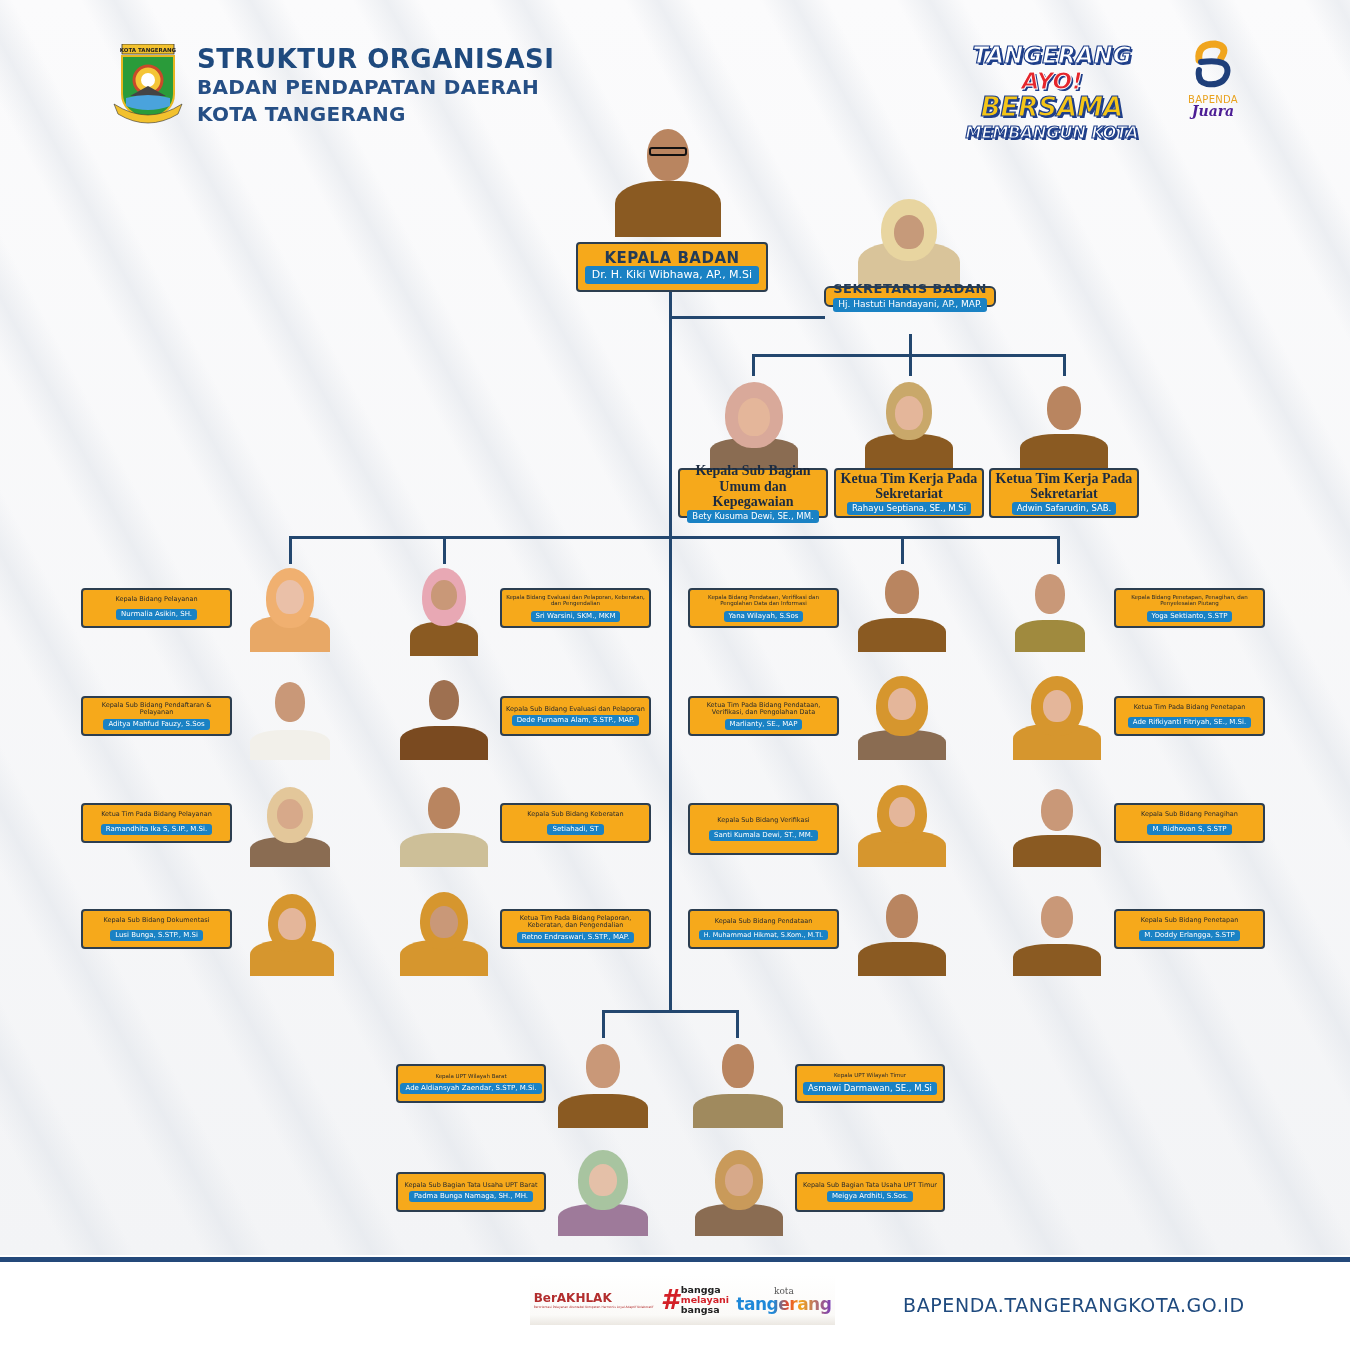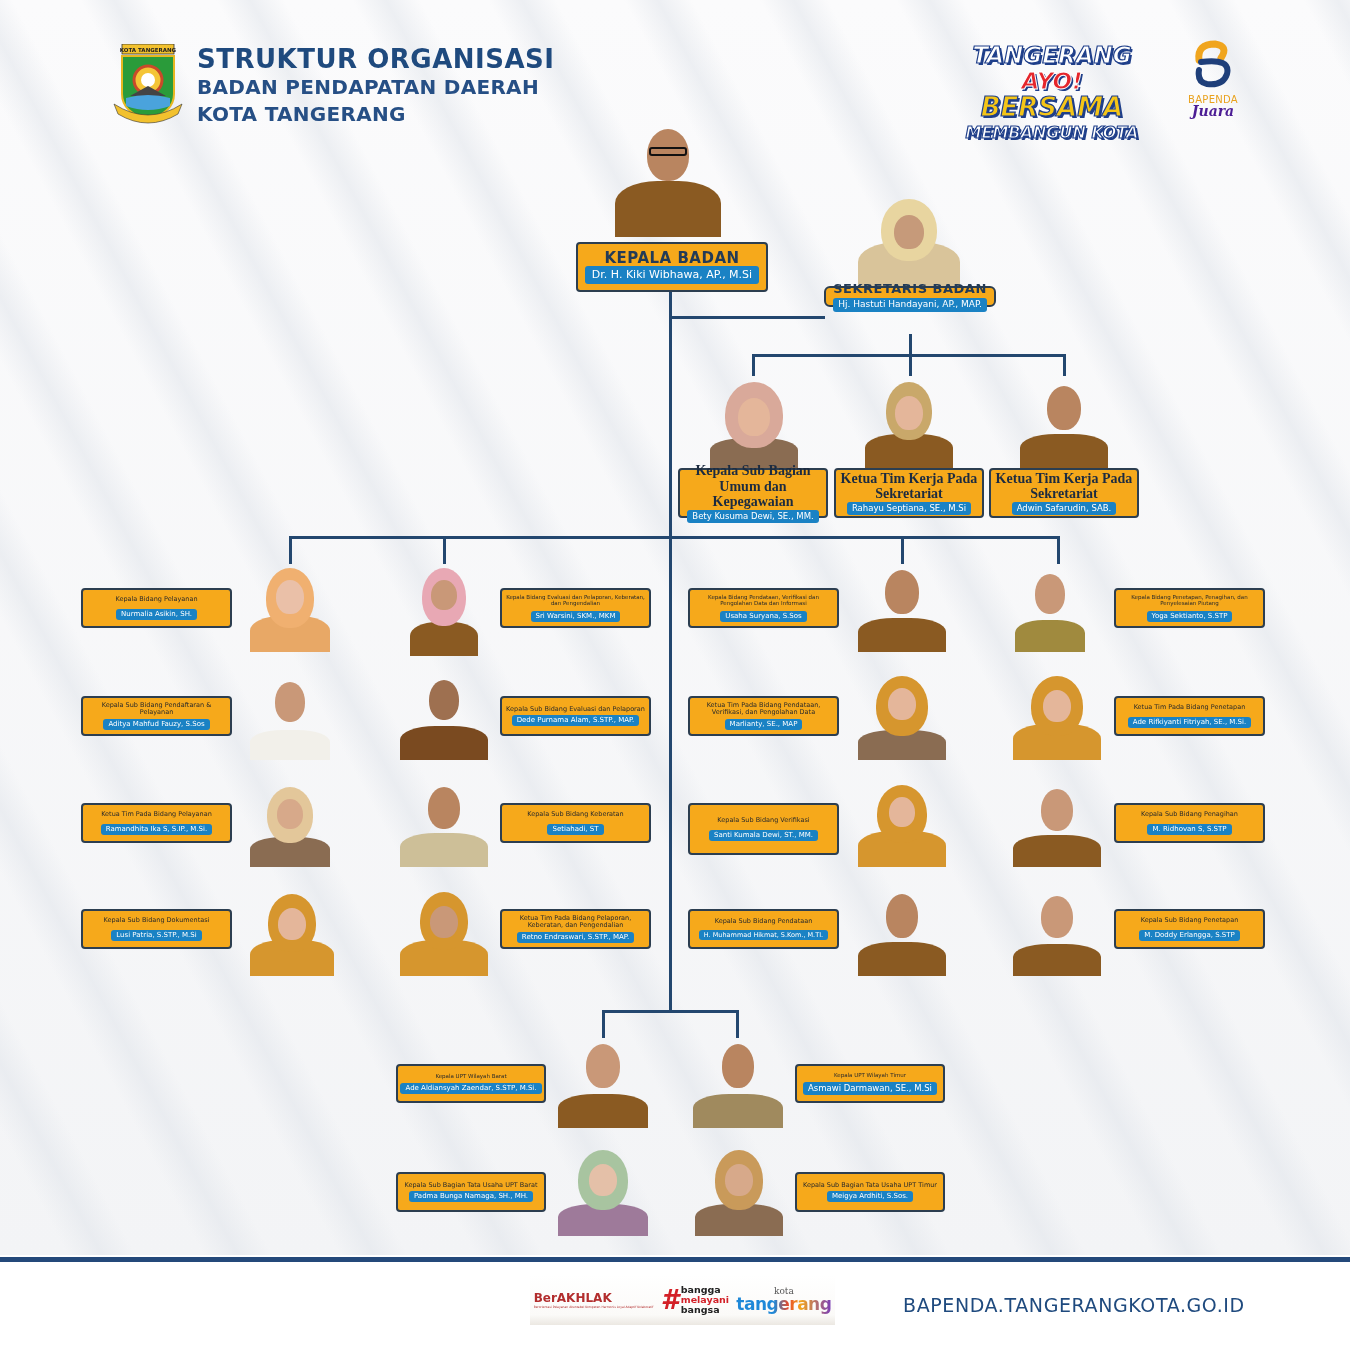--- a/index.html
+++ b/index.html
@@ -307,21 +307,21 @@
 <div class="box sm" style="left:81px; top:696px; width:151px; height:40px;">
   <div class="role">Kepala Sub Bidang Pendaftaran &amp; Pelayanan</div>
   <div class="name" style="margin-top:2px;">Aditya Mahfud Fauzy, S.Sos</div>
 </div>
 <div class="box sm" style="left:81px; top:803px; width:151px; height:40px;">
   <div class="role">Ketua Tim Pada Bidang Pelayanan</div>
   <div class="name">Ramandhita Ika S, S.IP., M.Si.</div>
 </div>
 <div class="box sm" style="left:81px; top:909px; width:151px; height:40px;">
   <div class="role">Kepala Sub Bidang Dokumentasi</div>
-  <div class="name">Lusi Patria, S.STP., M.Si</div>
+  <div class="name">Lusi Bunga, S.STP., M.Si</div>
 </div>
 
 <div class="box xs" style="left:500px; top:588px; width:151px; height:40px;">
   <div class="role">Kepala Bidang Evaluasi dan Pelaporan, Keberatan, dan Pengendalian</div>
   <div class="name">Sri Warsini, SKM., MKM</div>
 </div>
 <div class="box sm" style="left:500px; top:696px; width:151px; height:40px;">
   <div class="role">Kepala Sub Bidang Evaluasi dan Pelaporan</div>
   <div class="name" style="margin-top:2px;">Dede Purnama Alam, S.STP., MAP.</div>
 </div>
@@ -329,21 +329,21 @@
   <div class="role">Kepala Sub Bidang Keberatan</div>
   <div class="name">Setiahadi, ST</div>
 </div>
 <div class="box sm" style="left:500px; top:909px; width:151px; height:40px;">
   <div class="role">Ketua Tim Pada Bidang Pelaporan, Keberatan, dan Pengendalian</div>
   <div class="name" style="margin-top:2px;">Retno Endraswari, S.STP., MAP.</div>
 </div>
 
 <div class="box xs" style="left:688px; top:588px; width:151px; height:40px;">
   <div class="role">Kepala Bidang Pendataan, Verifikasi dan Pengolahan Data dan Informasi</div>
-  <div class="name">Usaha Suryana, S.Sos</div>
+  <div class="name">Yana Wilayah, S.Sos</div>
 </div>
 <div class="box sm" style="left:688px; top:696px; width:151px; height:40px;">
   <div class="role">Ketua Tim Pada Bidang Pendataan, Verifikasi, dan Pengolahan Data</div>
   <div class="name" style="margin-top:2px;">Marlianty, SE., MAP</div>
 </div>
 <div class="box sm" style="left:688px; top:803px; width:151px; height:52px;">
   <div class="role">Kepala Sub Bidang Verifikasi</div>
   <div class="name">Santi Kumala Dewi, ST., MM.</div>
 </div>
 <div class="box sm" style="left:688px; top:909px; width:151px; height:40px;">

